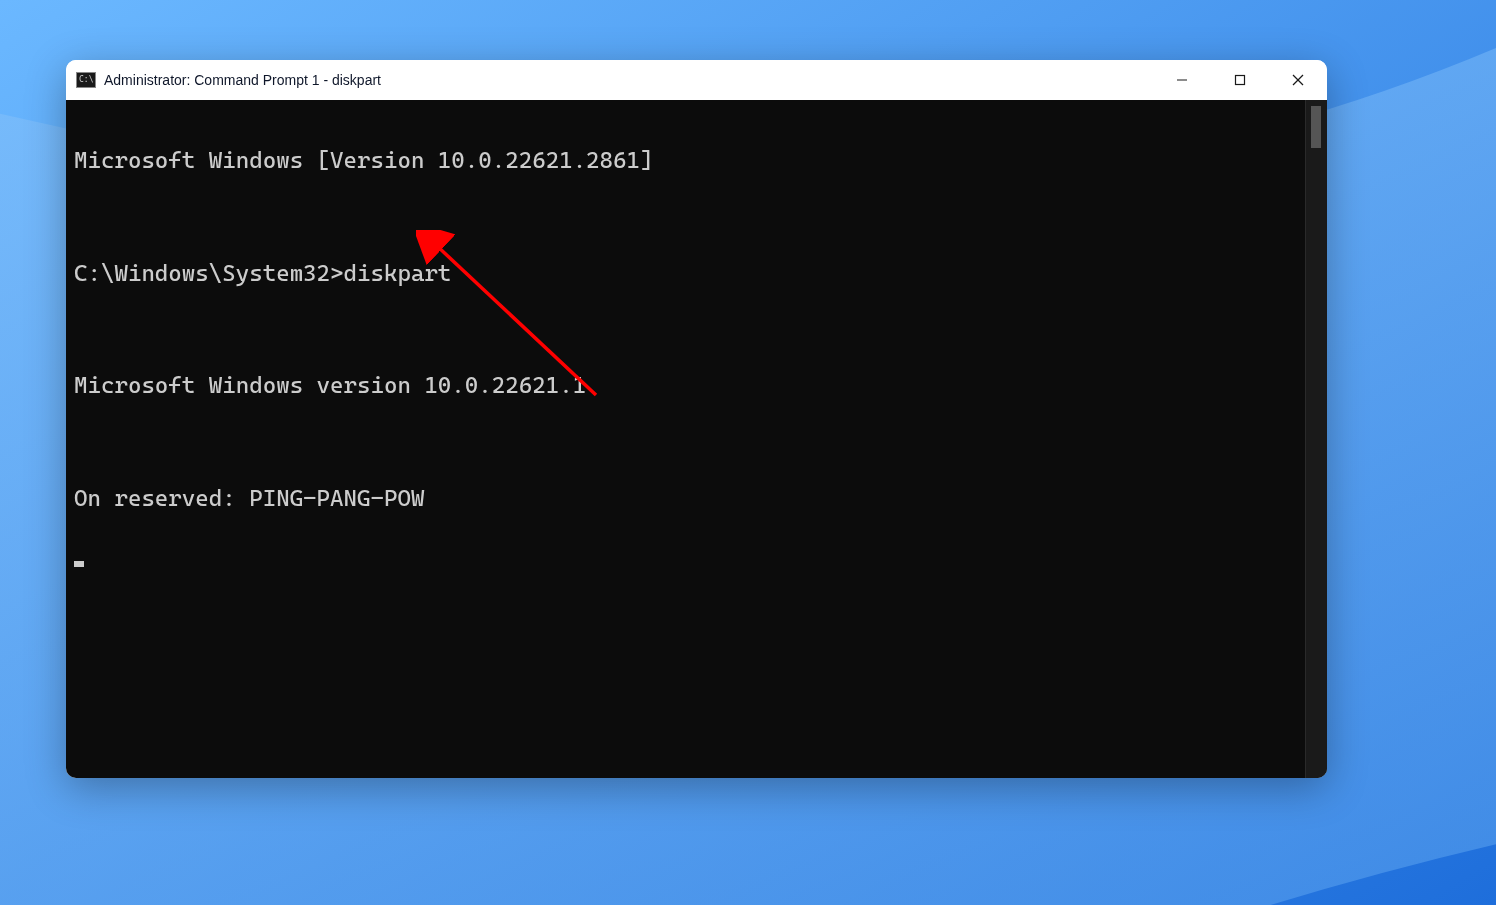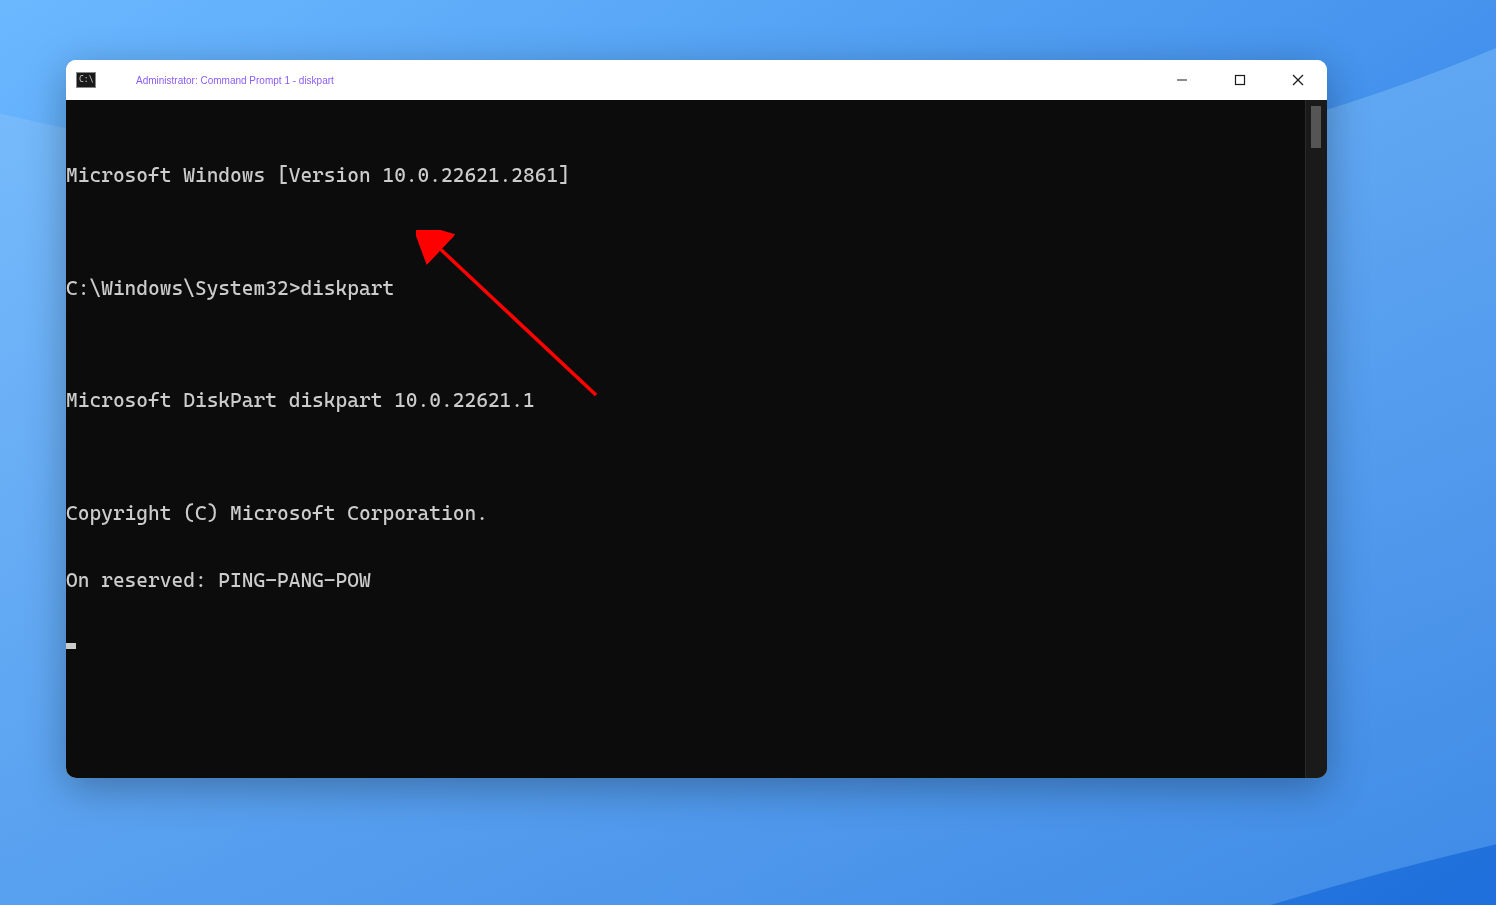--- a/index.html
+++ b/index.html
@@ -53,23 +53,22 @@
       justify-content: flex-start;
       padding-left: 2px;
     }
     .app-icon-text {
       color: #ccc;
       font-size: 8px;
       font-family: monospace;
       line-height: 1;
     }
     .title-text {
-      font-size: 10px;
-      color: #8b5cf6;
-      margin-left: 32px;
+      font-size: 14px;
+      color: #0f172a;
     }
     .window-controls {
       position: absolute;
       right: 0;
       top: 0;
       height: 40px;
       display: flex;
     }
     .win-ctrl {
       width: 58px;
@@ -80,28 +79,27 @@
       cursor: pointer;
     }
     .terminal-area {
       flex: 1;
       background: #0c0c0c;
       position: relative;
       display: flex;
     }
     .terminal-content {
       flex: 1;
-      padding: 4px 0 0 0;
+      padding: 4px 0 0 8px;
       font-family: "Cascadia Mono", "Consolas", monospace;
-      font-size: 20px;
+      font-size: 23px;
       line-height: 22.5px;
       color: #cccccc;
       white-space: pre;
       overflow: hidden;
-      margin-top: 15px;
     }
     .terminal-line {
       white-space: pre;
     }
     .cursor-block {
       display: inline-block;
       width: 10px;
       height: 6px;
       background: #cccccc;
       vertical-align: bottom;
@@ -178,23 +176,22 @@
         </svg>
       </div>
     </div>
   </div>
   <div class="terminal-area">
     <div class="terminal-content">
       <div class="terminal-line">Microsoft Windows [Version 10.0.22621.2861]</div>
       <div class="terminal-line"></div>
       <div class="terminal-line">C:\Windows\System32&gt;diskpart</div>
       <div class="terminal-line"></div>
-      <div class="terminal-line">Microsoft DiskPart diskpart 10.0.22621.1</div>
+      <div class="terminal-line">Microsoft Windows version 10.0.22621.1</div>
       <div class="terminal-line"></div>
-      <div class="terminal-line">Copyright (C) Microsoft Corporation.</div>
       <div class="terminal-line">On reserved: PING-PANG-POW</div>
       <div class="terminal-line"><span class="cursor-block"></span></div>
       <svg class="annotation-arrow" width="200" height="180">
         <defs>
           <marker id="ah" markerWidth="12" markerHeight="12" refX="2" refY="6" orient="auto">
             <path d="M 0 0 L 12 6 L 0 12 Z" fill="#ff0000"></path>
           </marker>
         </defs>
         <line x1="180" y1="165" x2="20" y2="15" stroke="#ff0000" stroke-width="3.5" marker-end="url(#ah)"></line>
       </svg>

